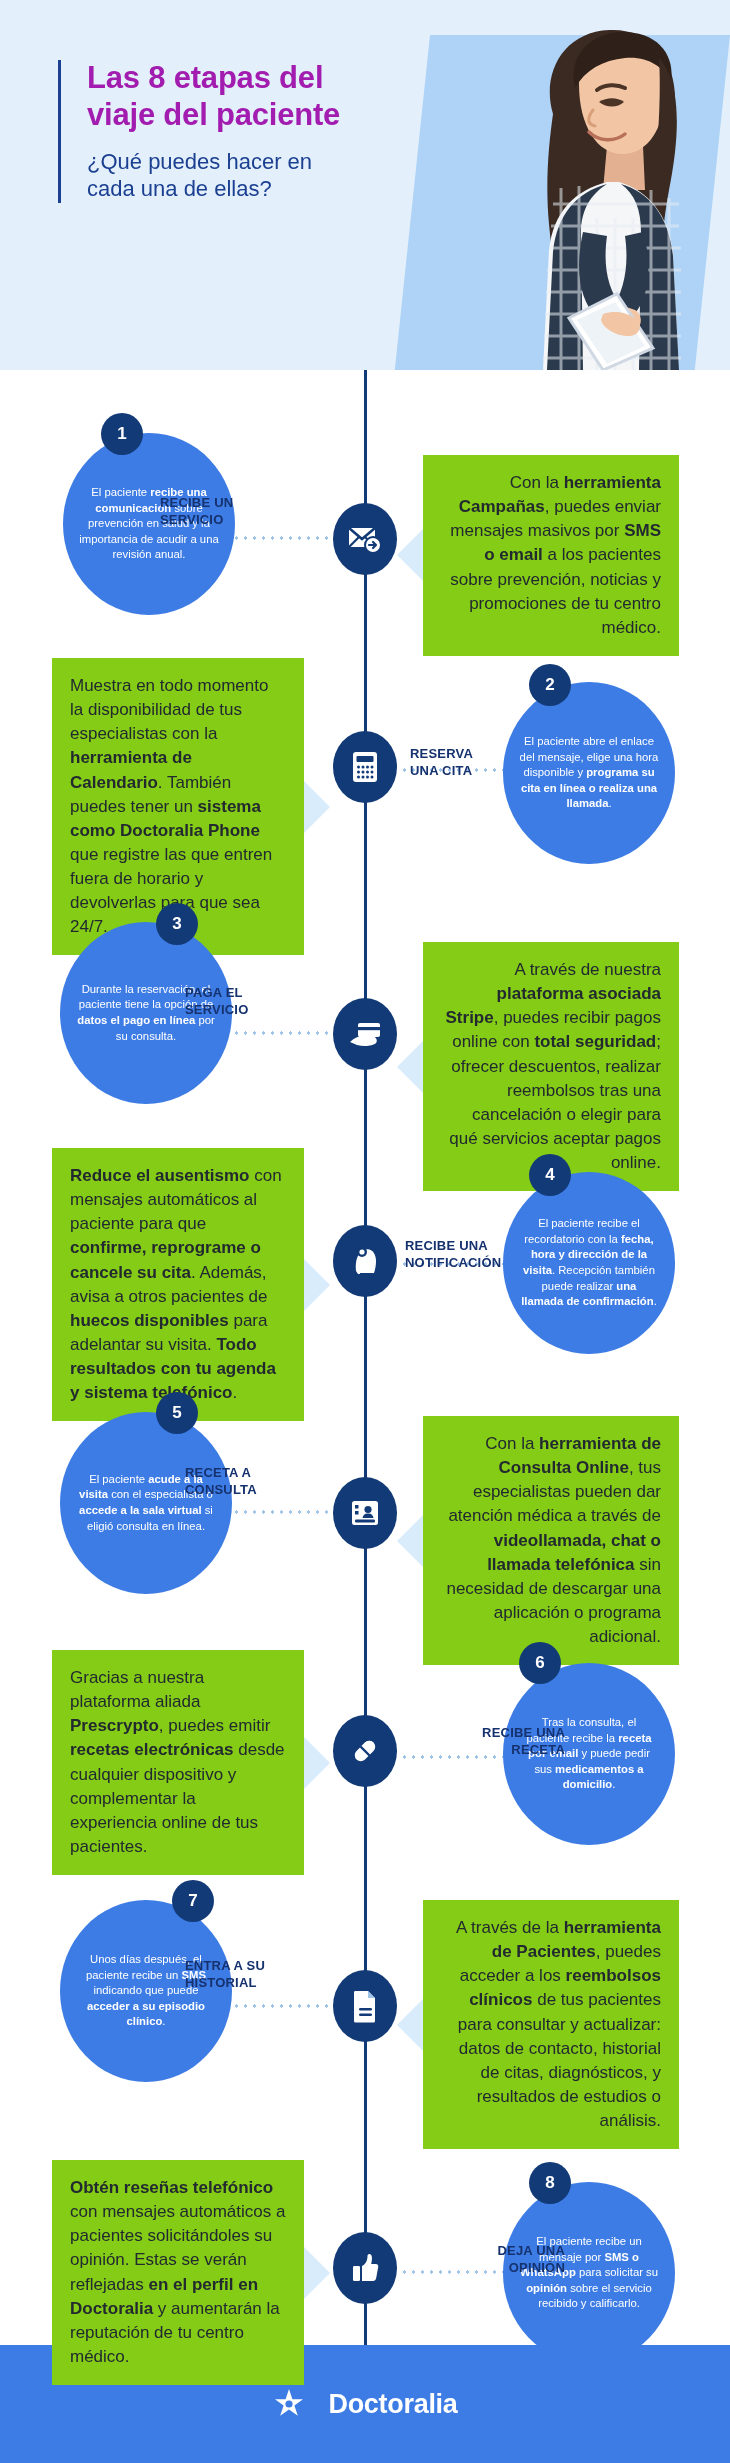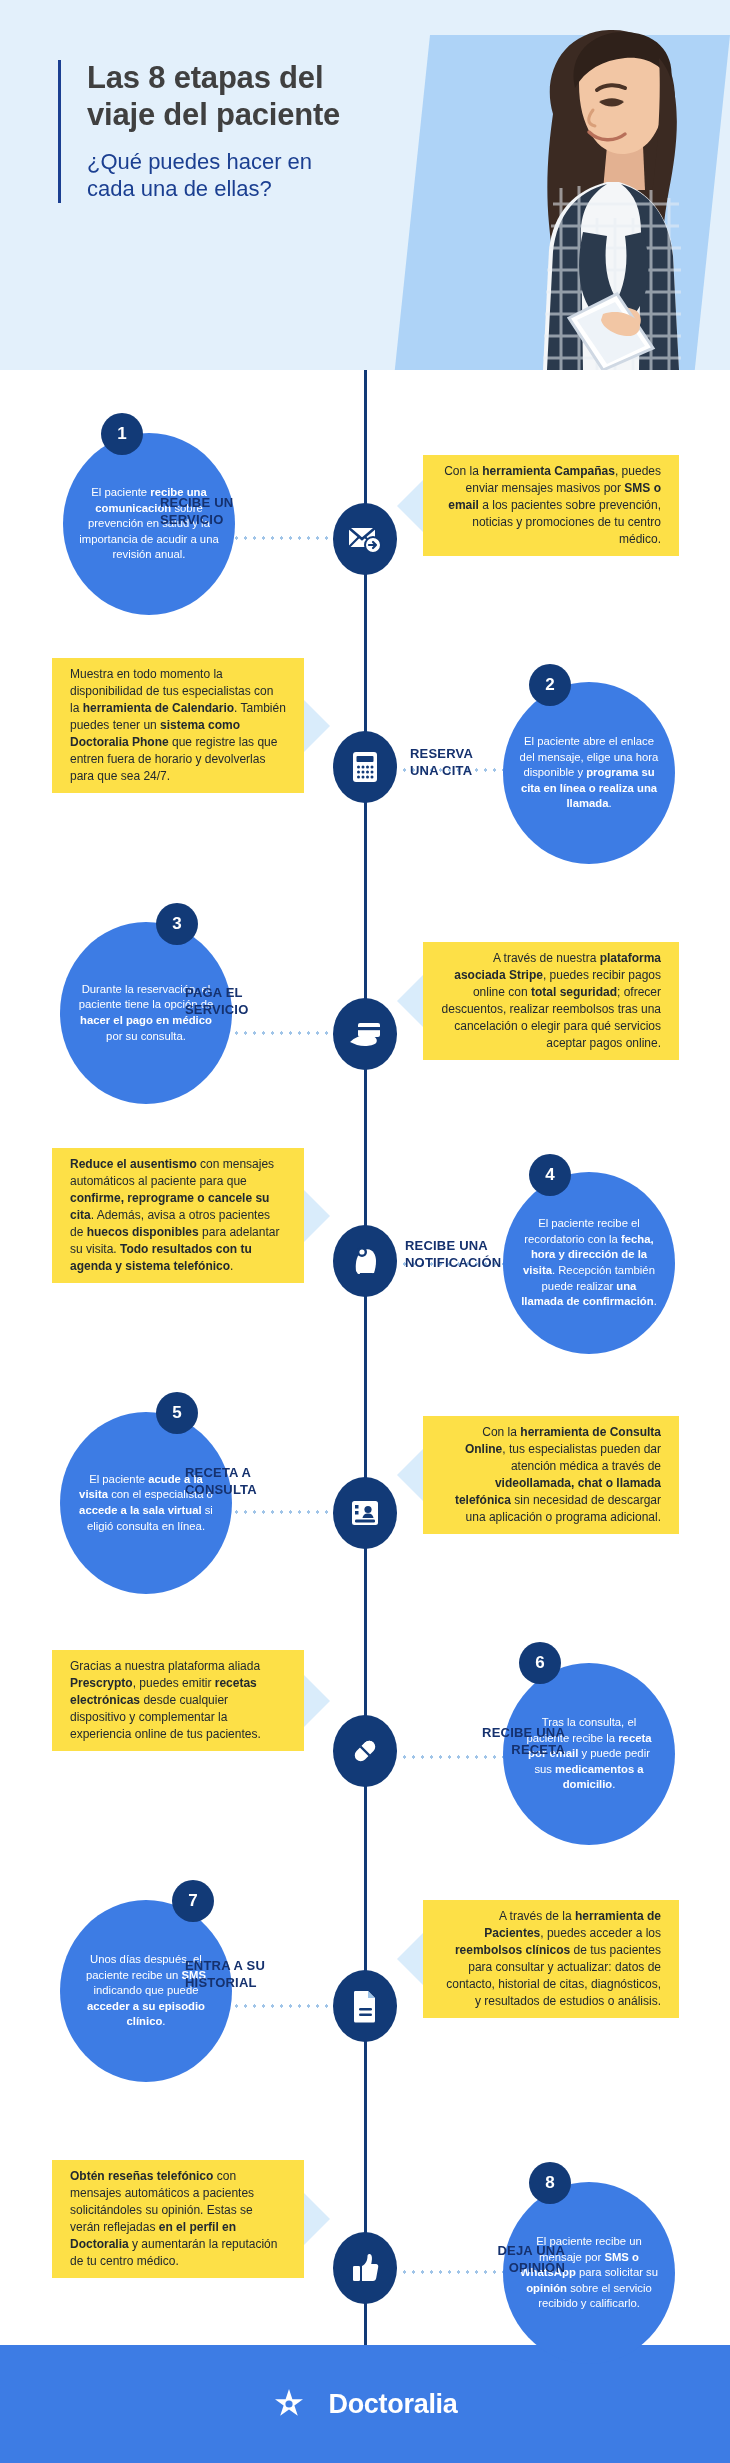--- a/index.html
+++ b/index.html
@@ -46,21 +46,21 @@
     left: 58px;
     top: 60px;
     width: 340px;
     padding-left: 26px;
     border-left: 3px solid #1b3f91;
   }
   .header-title {
     font-size: 31px;
     line-height: 1.18;
     font-weight: bold;
-    color: #404040;
+    color: #a21caf;
     letter-spacing: -0.2px;
   }
   .header-sub {
     margin-top: 16px;
     font-size: 22px;
     line-height: 1.22;
     color: #1b3f91;
     font-weight: 400;
   }
 
@@ -156,25 +156,25 @@
     font-weight: bold;
     display: flex;
     align-items: center;
     justify-content: center;
     z-index: 6;
   }
 
   
   .infobox {
     position: absolute;
-    background: #fde047;
+    background: #84cc16;
     color: #22292f;
-    font-size: 12px;
+    font-size: 17px;
     line-height: 1.42;
-    padding: 8px 18px;
+    padding: 16px 18px;
     z-index: 3;
   }
   .infobox b { font-weight: bold; }
   .infobox.ta-right { text-align: right; }
   .infobox.ta-left  { text-align: left; }
   .infobox::after {
     content: "";
     position: absolute;
     top: 50%;
     width: 0; height: 0;
@@ -348,21 +348,21 @@
       <div class="bubble" style="left:503px; top:312px;">
         <div class="bubble-txt">El paciente abre el enlace del mensaje, elige una hora disponible y <b>programa su cita en línea o realiza una llamada</b>.</div>
       </div>
       <div class="num" style="left:529px; top:294px;">
         <span>2</span>
       </div>
     </div>
 
     <div class="step">
       <div class="bubble" style="left:60px; top:552px;">
-        <div class="bubble-txt">Durante la reservación, el paciente tiene la opción de <b>hacer el pago en médico</b> por su consulta.</div>
+        <div class="bubble-txt">Durante la reservación, el paciente tiene la opción de <b>datos el pago en línea</b> por su consulta.</div>
       </div>
       <div class="num" style="left:156px; top:533px;">
         <span>3</span>
       </div>
       <div class="step-label right-al" style="left:185px; top:615px; width:130px;">
         <span>PAGA EL</span><br>
         <span>SERVICIO</span>
       </div>
       <div class="dots" style="left:232px; top:661px; width:100px;"></div>
       <div class="node" style="top:628px;">

